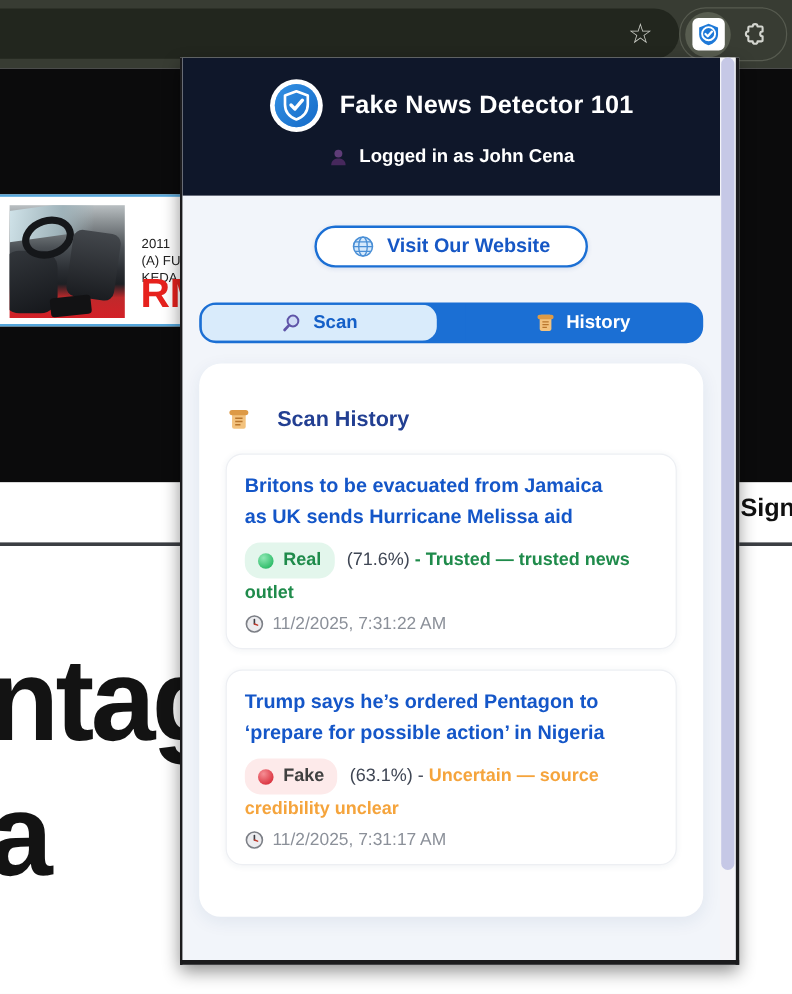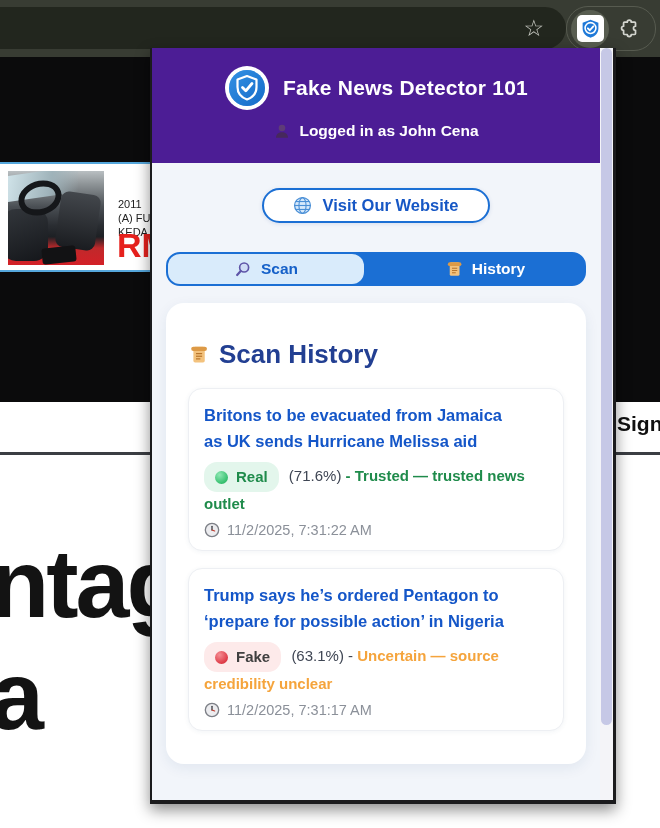--- a/index.html
+++ b/index.html
@@ -51,42 +51,42 @@
 
   
   .popup { position:absolute; left:150px; top:48px; width:466px; height:756px; background:#f2f5fa;
            border-left:2px solid #1b1b1d; border-right:3px solid #1b1b1d; border-bottom:4px solid #1b1b1d;
            box-shadow:0 6px 14px rgba(0,0,0,.45); }
   .popup-inner { position:absolute; left:0; top:0; right:13px; bottom:0; overflow:hidden; }
   .scroll-rail { position:absolute; right:0; top:0; width:13px; height:100%; background:#f4f4f8; }
   .scroll-thumb { position:absolute; right:1px; top:0; width:11px; height:677px; background:#c6c8e6;
                   border-radius:7px; }
 
-  .popup-header { height:115px; background:#4c1d95; color:#fff; text-align:center; }
+  .popup-header { height:115px; background:#0f172a; color:#fff; text-align:center; }
   .brand-row { display:flex; align-items:center; justify-content:center; gap:13px; padding-top:17px; }
   .brand-title { font-size:21px; font-weight:bold; letter-spacing:.2px; }
   .login-row { display:flex; justify-content:center; gap:8px; margin-top:11px;
                font-size:15.5px; font-weight:bold; }
 
   .visit-btn { margin:25px auto 0; width:228px; height:35px; background:#fff; border:2px solid #1b6fd4;
                border-radius:26px; display:flex; align-items:center; justify-content:center; gap:10px;
                color:#1657c5; font-size:16.5px; font-weight:bold; cursor:pointer;
                box-shadow:0 1px 4px rgba(20,60,140,.12); }
 
   .tabbar { margin:29px 14px 0; height:34px; display:flex; border-radius:14px; overflow:hidden;
             border:2px solid #1b6fd4; background:#1b6fd4;gap:24px; }
   .tab { flex:1; display:flex; align-items:center; justify-content:center; gap:9px;
          font-size:15.5px; font-weight:bold; cursor:pointer; }
   .tab-inactive { background:#d9ebfb; color:#1560c8; border-radius:0 12px 12px 0; }
   .tab-active { background:#1b6fd4; color:#fff; }
 
   .content-card { margin:17px 14px 0; height:461px; background:#fff; border-radius:18px;
                   padding:24px 22px; box-shadow:0 4px 14px rgba(30,60,120,.08); }
-  .section-title { display:flex; align-items:center; gap:10px; margin:12px 0 18px 2px;
-                   color:#223f92; font-size:26px; font-weight:bold; }
+  .section-title { display:flex; align-items:center; gap:22px; margin:12px 0 18px 2px;
+                   color:#223f92; font-size:18px; font-weight:bold; }
 
   .hist-item { border:1px solid #edeff3; border-radius:14px; padding:13px 15px 12px;
                box-shadow:0 1px 5px rgba(40,60,100,.06); margin-bottom:17px; background:#fff; }
   .hist-title { color:#1456c8; font-size:16.5px; font-weight:bold; line-height:26px;
                 max-width:318px; margin-bottom:8px; }
   .result-line { font-size:15px; line-height:24px; max-width:330px; }
   .badge { display:inline-flex; align-items:center; gap:8px; border-radius:13px; padding:3px 11px;
            font-weight:bold; vertical-align:middle; margin-right:6px; }
   .badge-real { background:#e3f6ec; color:#1f8b4b; }
   .badge-fake { background:#fdeaea; color:#404040; }

